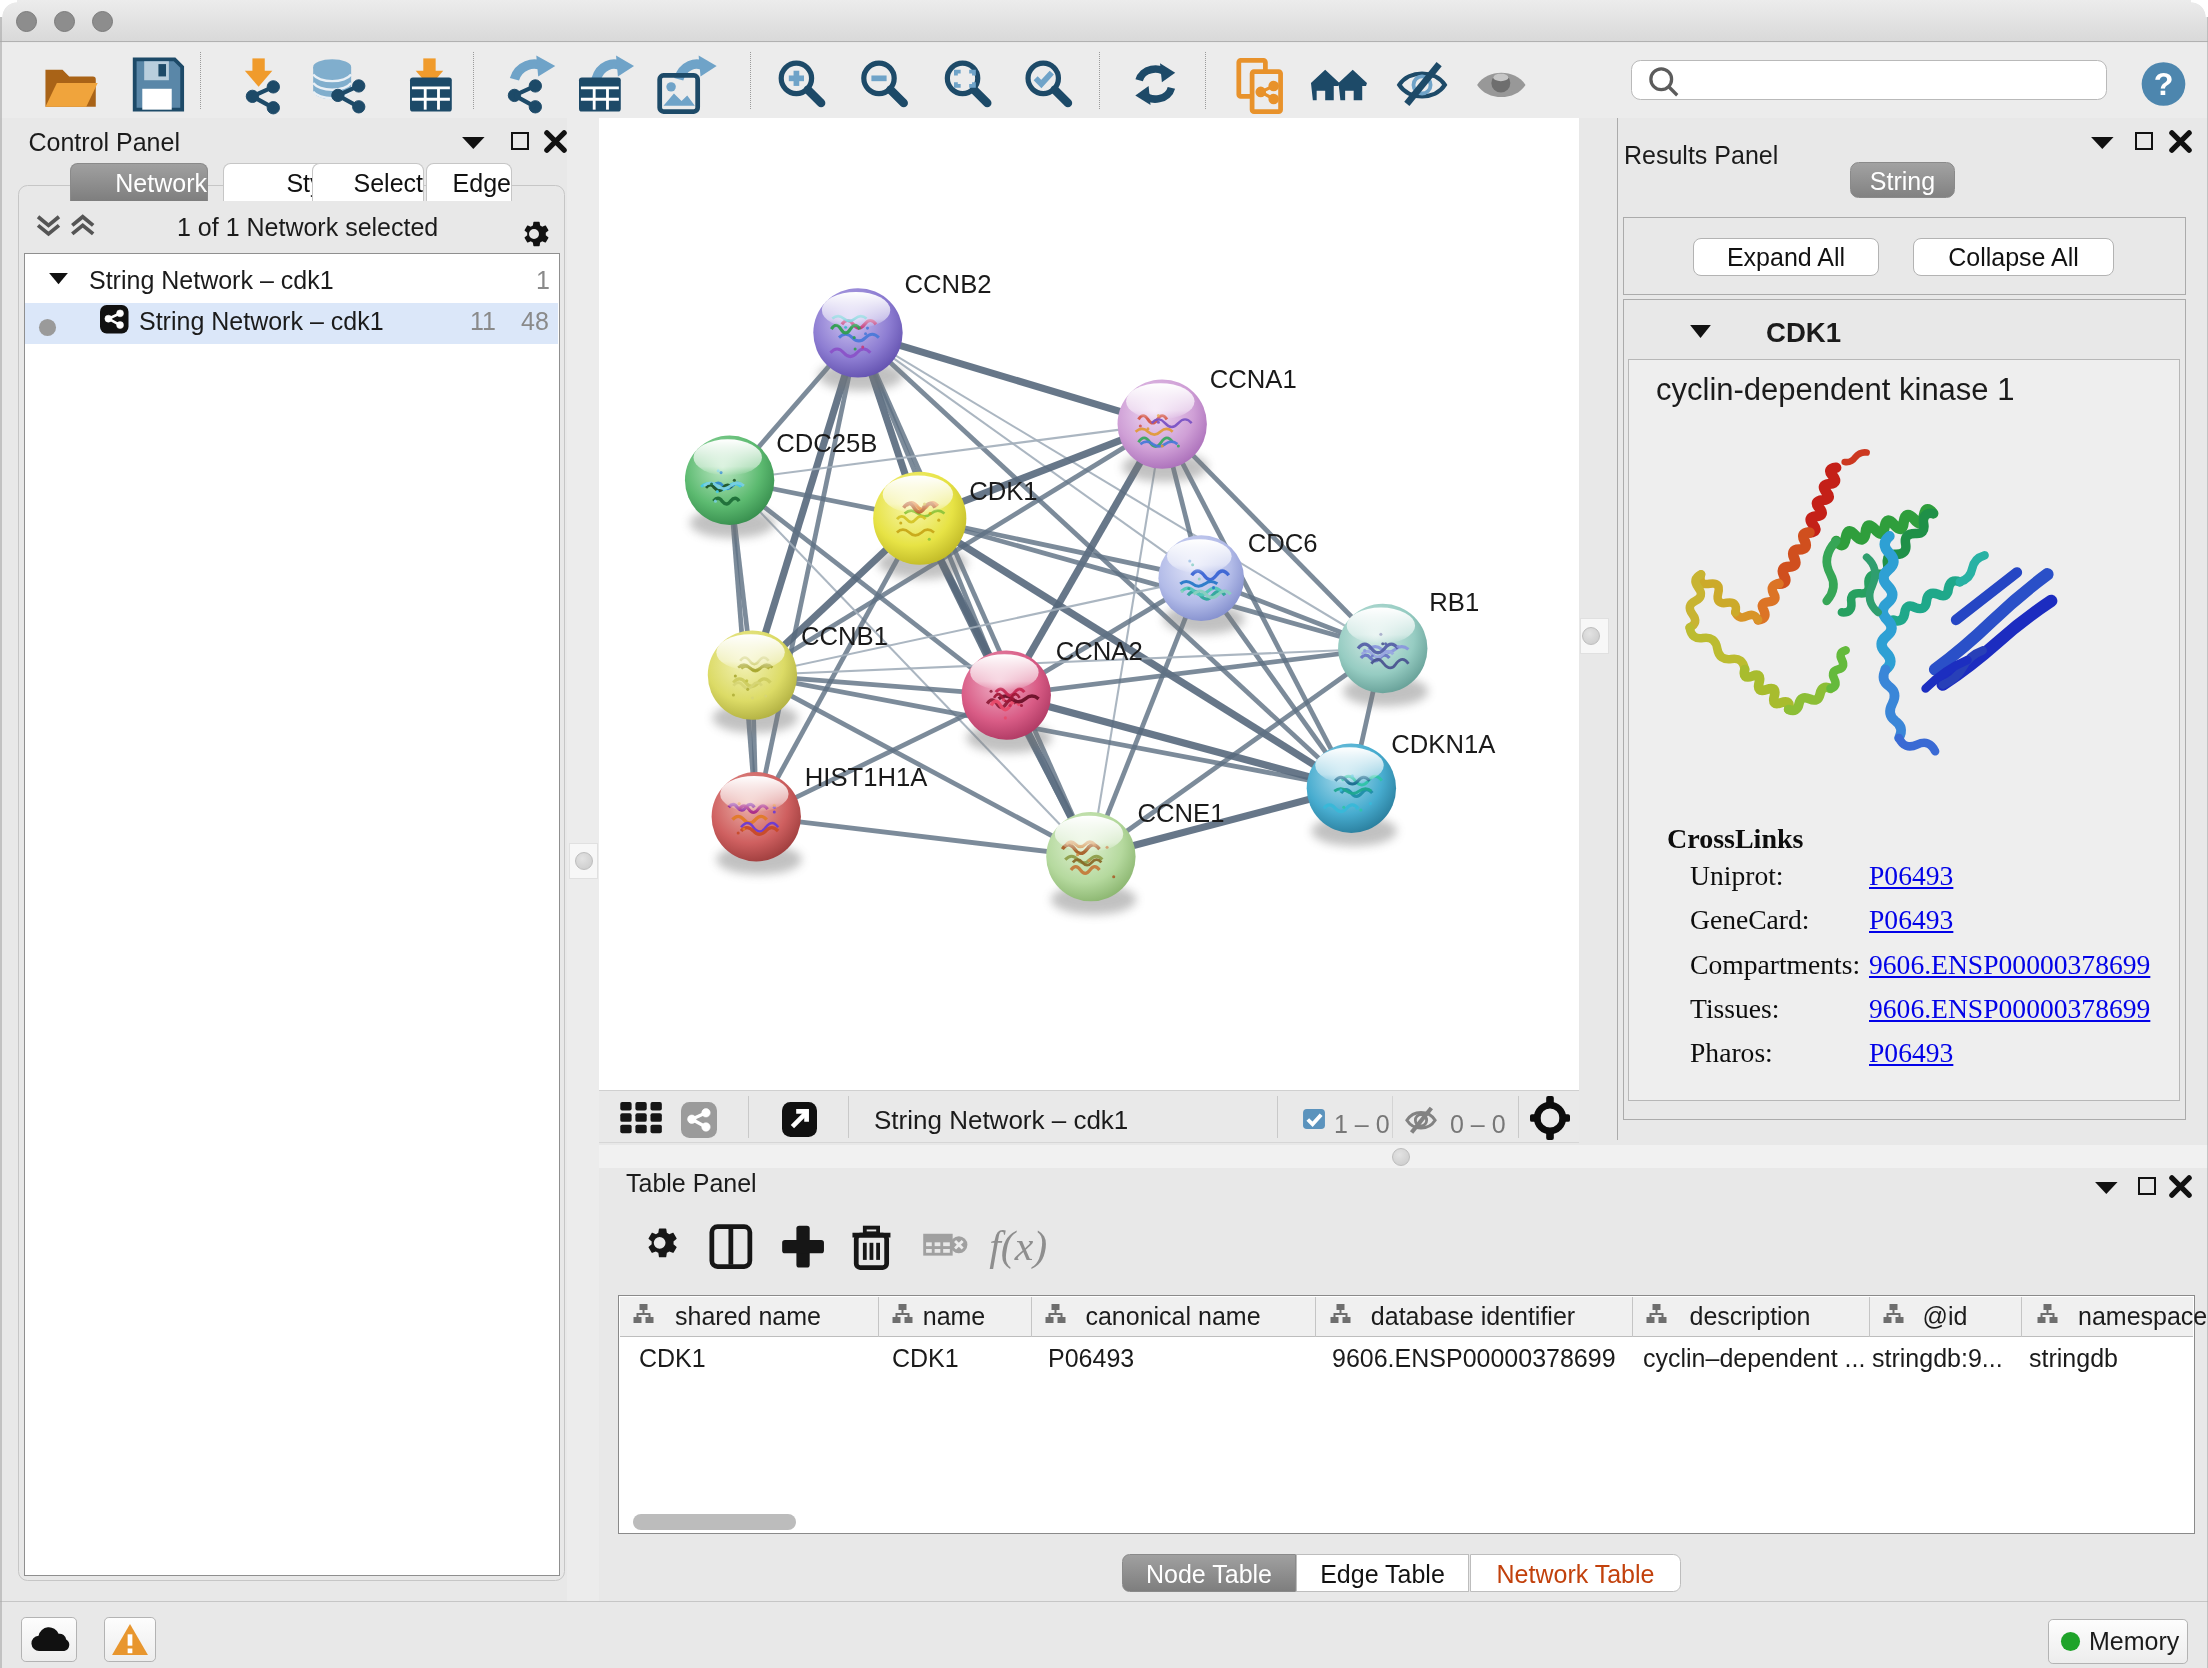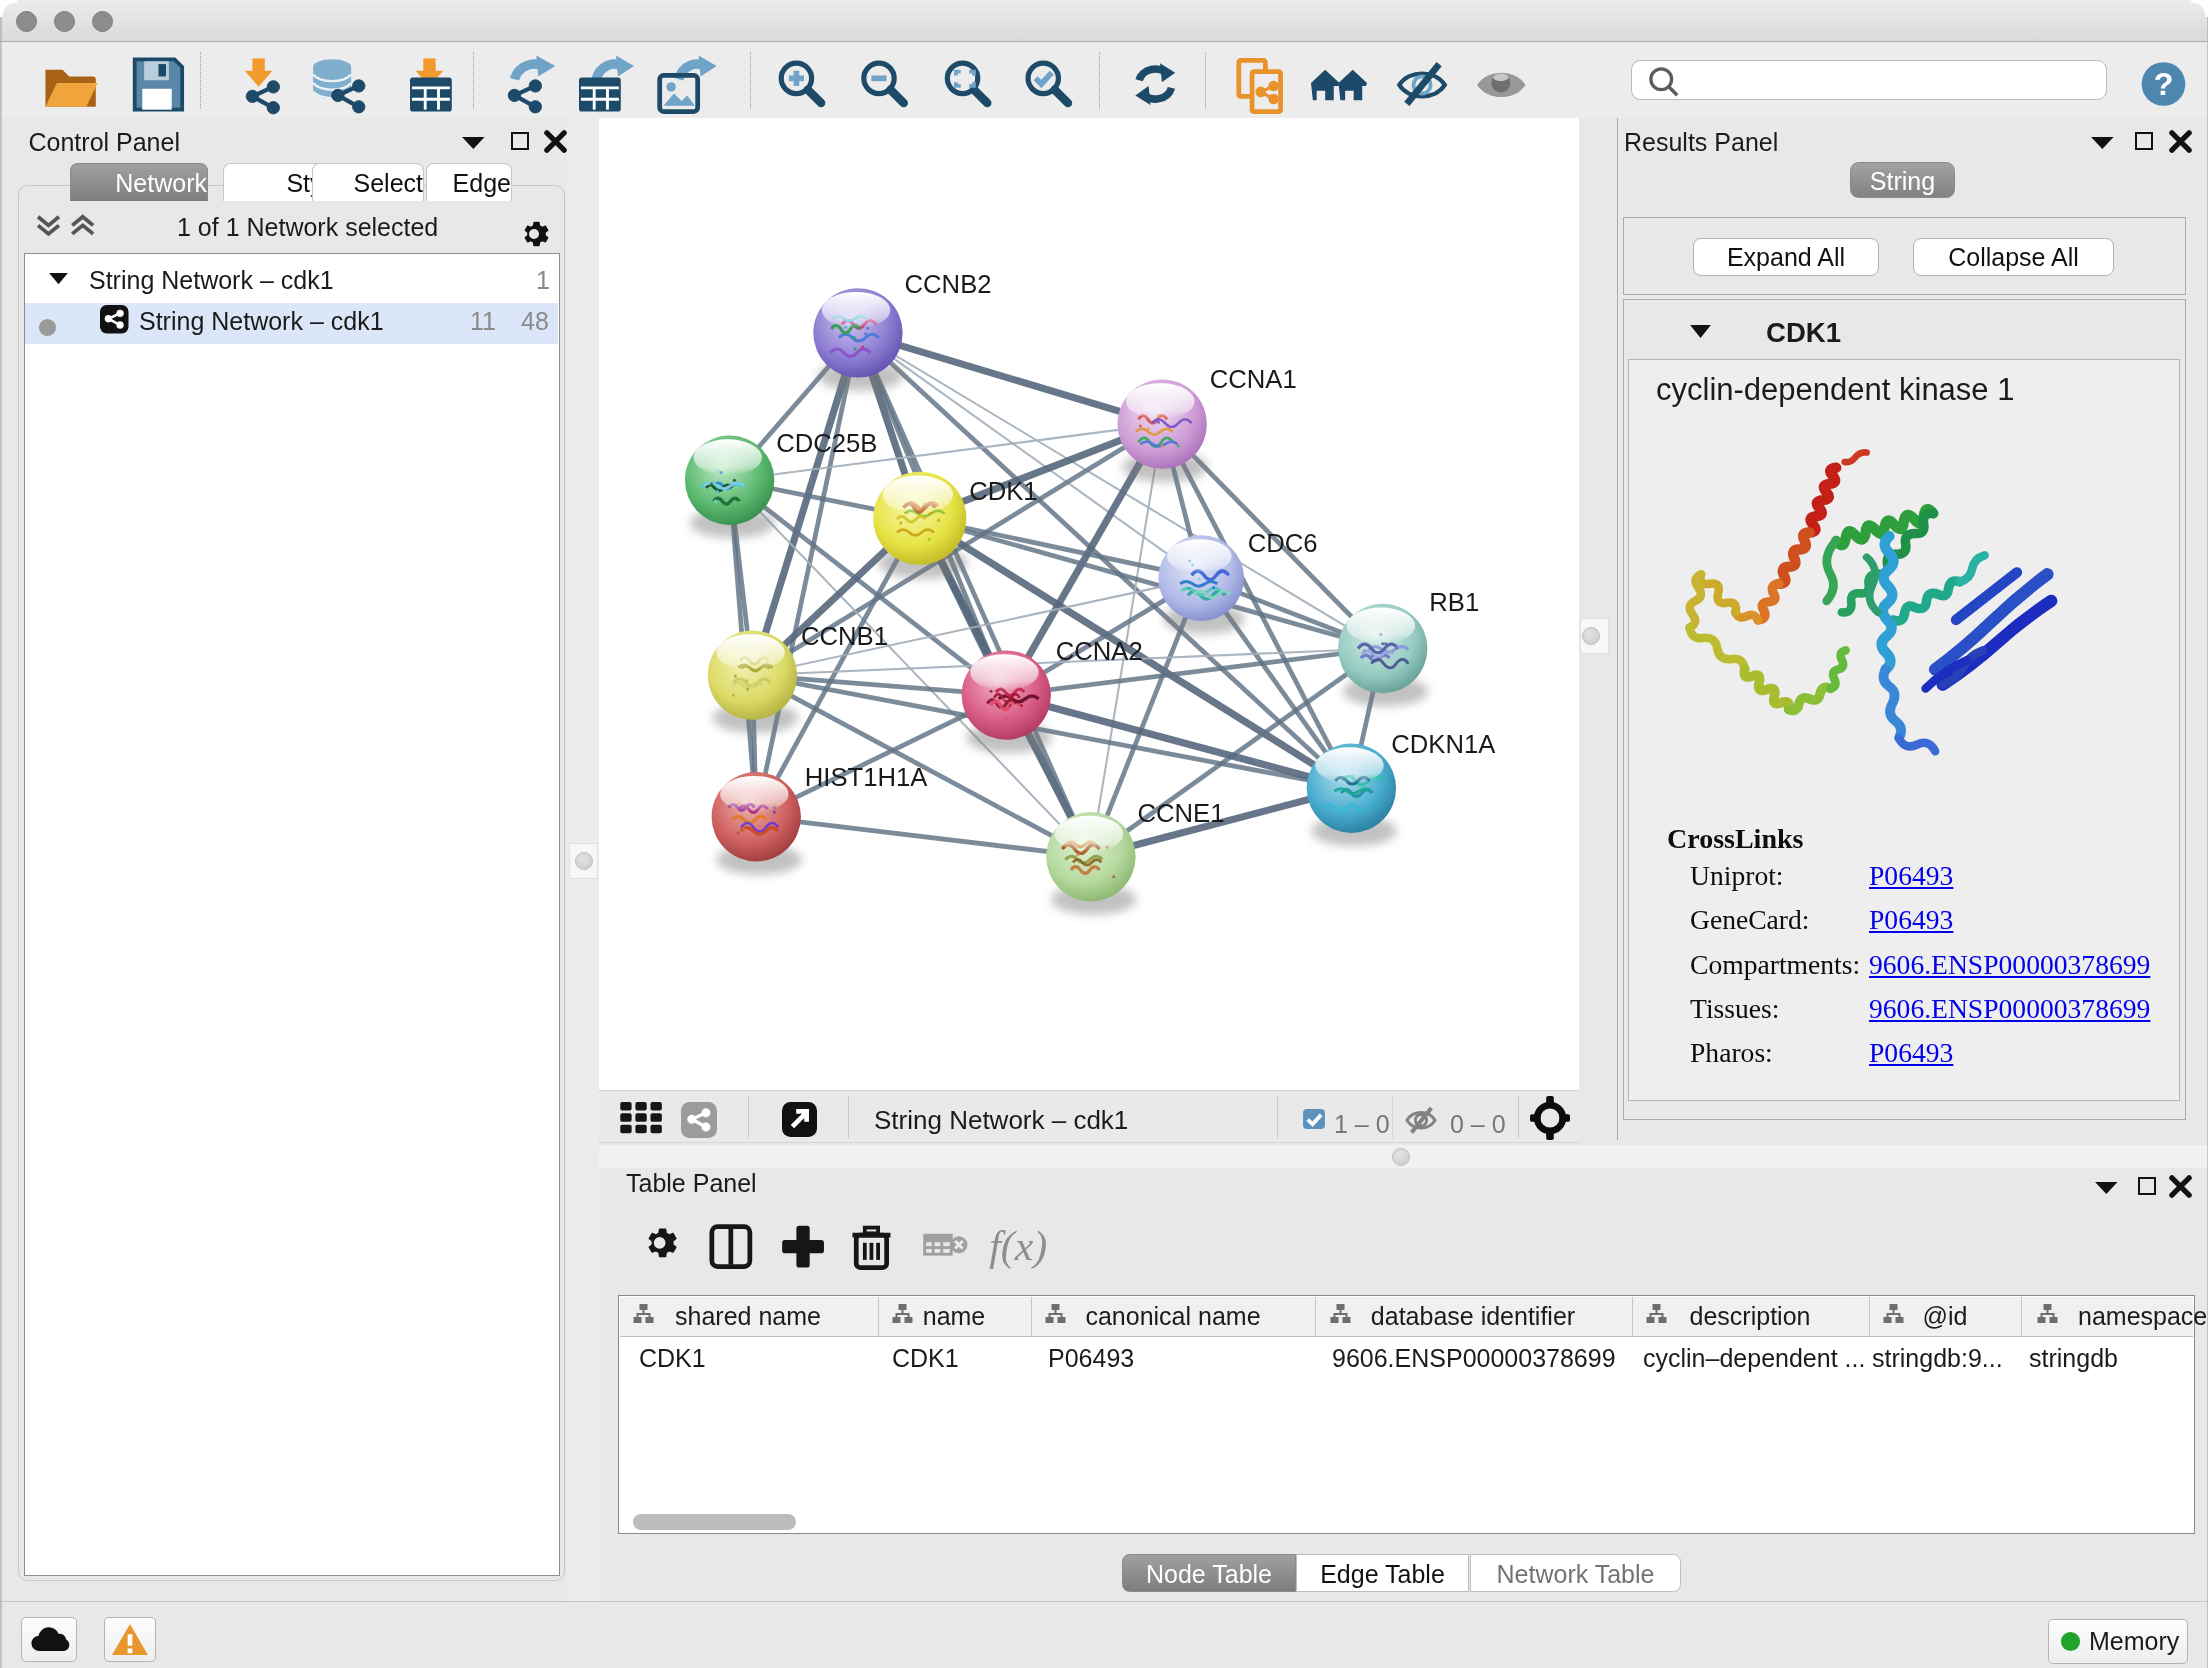--- a/index.html
+++ b/index.html
@@ -573,21 +573,21 @@
       <circle cx="21" cy="23" r="13.5" fill="none" stroke="#0c0c0c" stroke-width="7"></circle>
       <rect x="17" y="0" width="8" height="11" rx="2"></rect>
       <rect x="17" y="35" width="8" height="11" rx="2"></rect>
       <rect x="0" y="19" width="11" height="8" rx="2"></rect>
       <rect x="31" y="19" width="11" height="8" rx="2"></rect>
     </g>
   </svg>
 <div class="splitter-h" style="left:599px;top:1145px;width:1609px;height:23px"></div>
 <div class="knob" style="left:1392px;top:1148px;width:18px;height:18px"></div>
 <div id="respanel"></div>
-<div class="t" style="left:1624px;top:130px">Results Panel</div>
+<div class="t" style="left:1624px;top:143px">Results Panel</div>
 <svg class="abs" style="left:2089px;top:135px" width="28.5" height="15" viewBox="0 0 30 16">
     <path d="M2,2 h24 l-12,13 z" fill="#111"></path>
   </svg>
 <div class="abs" style="left:2135px;top:132px;width:18px;height:18px;border:2.9px solid #111"></div>
 <svg class="abs" style="left:2169px;top:130px" width="23" height="23" viewBox="0 0 24 24">
     <path d="M3,3 L21,21 M21,3 L3,21" stroke="#111" stroke-width="5.5" stroke-linecap="round"></path>
   </svg>
 <div class="abs" style="left:1850px;top:162px;width:105px;height:36px;background:linear-gradient(#a2a2a2,#828282);border:1px solid #8a8a8a;border-radius:8.6px;text-align:center;font:25px/36px 'Liberation Sans',sans-serif;color:#fff">String</div>
 <div class="abs" style="left:1623px;top:217px;width:563px;height:78px;border:1.9px solid #ababab;background:#e8e8e8"></div>
 <div class="roundbtn" style="left:1693px;top:238px;width:186px;height:38px">Expand All</div>
@@ -724,21 +724,21 @@
 <div class="t" style="left:639px;top:1346px">CDK1</div>
 <div class="t" style="left:892px;top:1346px">CDK1</div>
 <div class="t" style="left:1048px;top:1346px">P06493</div>
 <div class="t" style="left:1332px;top:1346px">9606.ENSP00000378699</div>
 <div class="t" style="left:1643px;top:1346px">cyclin–dependent ...</div>
 <div class="t" style="left:1872px;top:1346px">stringdb:9...</div>
 <div class="t" style="left:2029px;top:1346px">stringdb</div>
 <div class="abs" style="left:633px;top:1514px;width:163px;height:16px;border-radius:8.6px;background:#bcbcbc"></div>
 <div class="abs" style="left:1122px;top:1554px;width:174px;height:38px;background:linear-gradient(#a0a0a0,#7e7e7e);border:1px solid #8a8a8a;border-radius:7.6px 0 0 7.6px;text-align:center;font:25px/38px 'Liberation Sans',sans-serif;color:#fff">Node Table</div>
 <div class="abs" style="left:1296px;top:1554px;width:173px;height:38px;background:#fff;border:1px solid #bdbdbd;text-align:center;font:25px/38px 'Liberation Sans',sans-serif;color:#111">Edge Table</div>
-<div class="abs" style="left:1470px;top:1554px;width:211px;height:38px;background:#fff;border:1px solid #bdbdbd;border-radius:0 7.6px 7.6px 0;text-align:center;font:25px/38px 'Liberation Sans',sans-serif;color:#737373">Network Table</div>
+<div class="abs" style="left:1470px;top:1554px;width:211px;height:38px;background:#fff;border:1px solid #bdbdbd;border-radius:0 7.6px 7.6px 0;text-align:center;font:25px/38px 'Liberation Sans',sans-serif;color:#c2410c">Network Table</div>
 <div id="statusbar"></div>
 <div class="panelbtn" style="left:21px;top:1617px;width:56px;height:45px"></div>
 <svg class="abs" style="left:29.5px;top:1626px" width="40" height="27" viewBox="0 0 42 28">
     <path d="M10,26 a8,8 0 0 1 -1,-16 a11,11 0 0 1 21,-2 a7,7 0 0 1 8,6 a6.5,6.5 0 0 1 -2,12 z" fill="#111"></path>
   </svg>
 <div class="panelbtn" style="left:104px;top:1617px;width:52px;height:45px"></div>
 <svg class="abs" style="left:111px;top:1623px" width="38" height="34" viewBox="0 0 40 36">
     <path d="M20,1 L39,34 H1 z" fill="#e8962e"></path>
     <rect x="17.5" y="12" width="5" height="12" fill="#fff"></rect>
     <rect x="17.5" y="27" width="5" height="5" fill="#fff"></rect>

